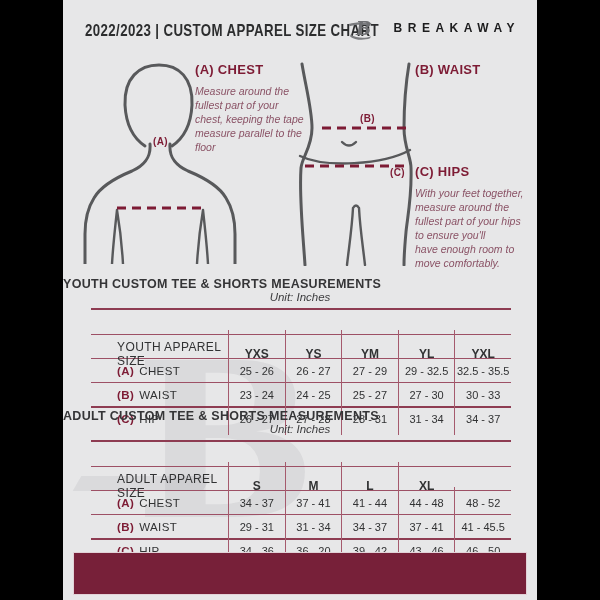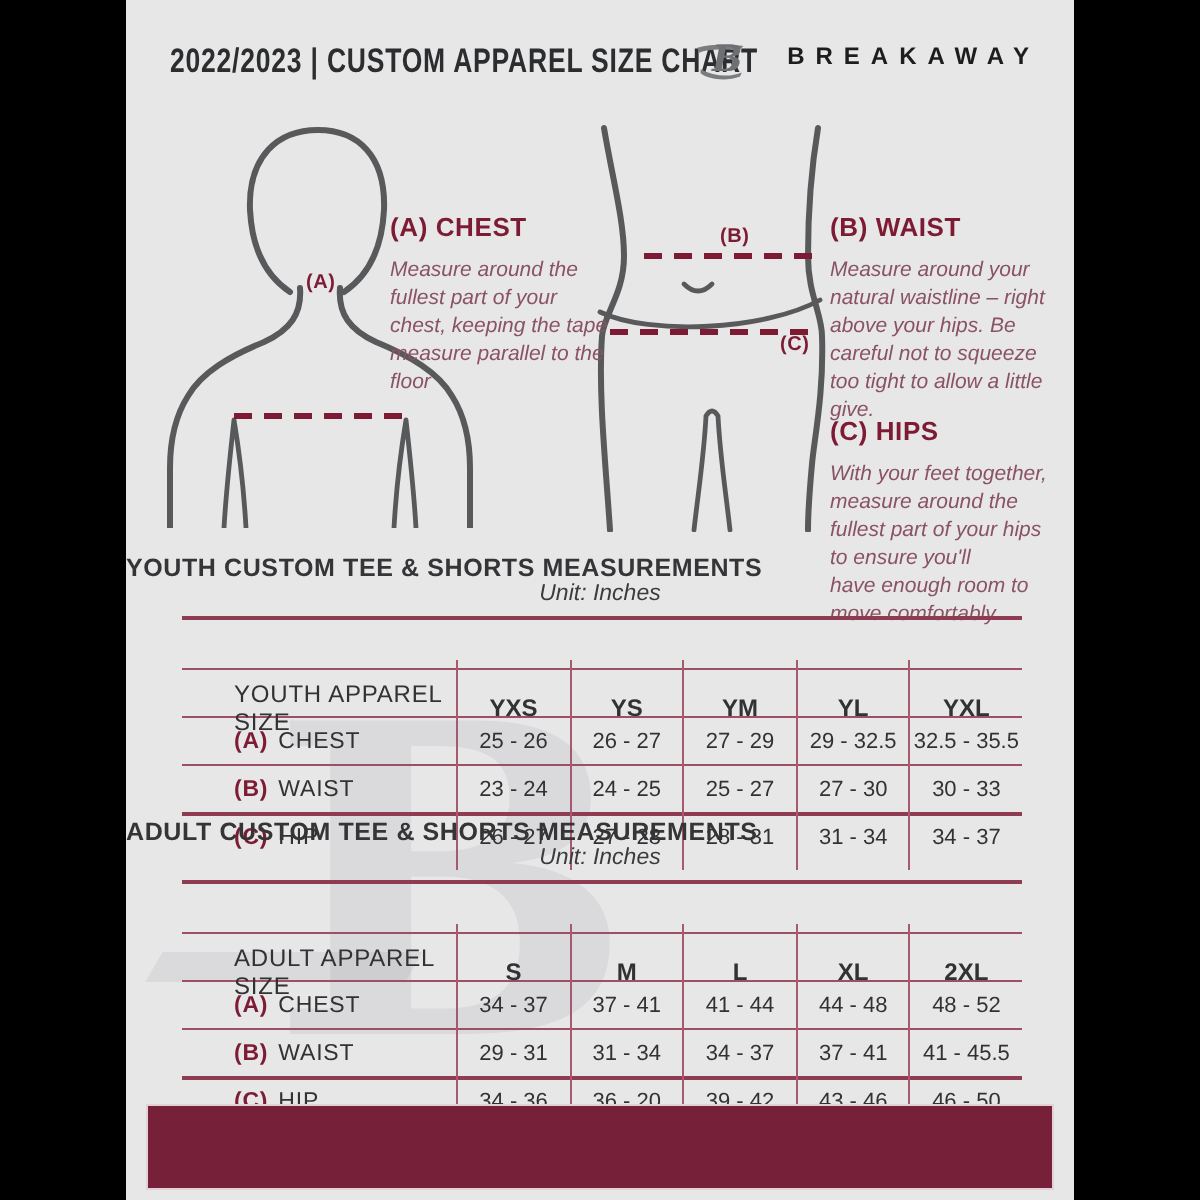--- a/index.html
+++ b/index.html
@@ -16,21 +16,21 @@
   .logo-b{font-family:"DejaVu Serif",serif;font-style:italic;font-weight:bold;font-size:22px;fill:#6f7073;}
 
   
   .diagram-svg{position:absolute;}
   .torso{left:8px;top:58px;width:168px;height:206px;}
   .lower{left:224px;top:62px;width:128px;height:204px;}
   .outline{fill:none;stroke:#58595b;stroke-width:3;stroke-linecap:round;}
   .outline-thin{fill:none;stroke:#58595b;stroke-width:2.4;stroke-linecap:round;}
   .dash{fill:none;stroke:#7d1b34;stroke-width:3;stroke-dasharray:9 6;}
   .marker{position:absolute;font-size:10px;font-weight:bold;color:#7d1b34;letter-spacing:.3px;}
-  .m-block{position:absolute;margin-top:44px;}
+  .m-block{position:absolute;}
   .m-heading{font-size:13px;font-weight:bold;color:#7d1b34;letter-spacing:.3px;margin:0 0 7px 0;}
   .m-desc{font-size:10.5px;font-style:italic;color:#8a5265;line-height:1.34;margin:0;white-space:pre-line;}
 
   
   .sec-title{position:absolute;left:0;right:0;text-align:left;font-size:12.5px;font-weight:bold;
              color:#353537;letter-spacing:.3px;}
   .unit{position:absolute;left:0;right:0;text-align:center;font-size:11.5px;font-style:italic;color:#3c3c3e;}
 
   
   .s-table{position:absolute;left:28px;width:420px;border-top:2px solid #8e3c52;border-bottom:2px solid #8e3c52;}
@@ -103,21 +103,20 @@
     </svg>
     <span class="marker" style="left:297px;top:113px;">(B)</span>
     <span class="marker" style="left:327px;top:167px;">(C)</span>
 
     <div class="m-block" style="left:132px;top:62px;width:110px;">
       <p class="m-heading">(A) CHEST</p>
       <p class="m-desc">Measure around the fullest part of your chest, keeping the tape measure parallel to the floor</p>
     </div>
     <div class="m-block" style="left:352px;top:62px;width:114px;">
       <p class="m-heading">(B) WAIST</p>
-      <p class="m-desc">Measure around your natural waistline – right above your hips. Be careful not to squeeze too tight to allow a little give.</p>
     </div>
     <div class="m-block" style="left:352px;top:164px;width:116px;">
       <p class="m-heading">(C) HIPS</p>
       <p class="m-desc">With your feet together, measure around the fullest part of your hips to ensure you'll
 have enough room to move comfortably.</p>
     </div>
 
     <div class="sec-title youth-title">YOUTH CUSTOM TEE &amp; SHORTS MEASUREMENTS</div>
     <div class="unit youth-unit">Unit: Inches</div>
     <div class="s-table youth-table">
@@ -166,21 +165,20 @@
 
     <div class="sec-title adult-title">ADULT CUSTOM TEE &amp; SHORTS MEASUREMENTS</div>
     <div class="unit adult-unit">Unit: Inches</div>
     <div class="s-table adult-table">
       <div class="t-row t-head">
         <div class="t-cell">ADULT APPAREL SIZE</div>
         <div class="t-cell">S</div>
         <div class="t-cell">M</div>
         <div class="t-cell">L</div>
         <div class="t-cell">XL</div>
-        <div class="t-cell">2XL</div>
       </div>
       <div class="t-row">
         <div class="t-cell">
             <span class="pfx">(A)</span>
             <span>CHEST</span>
           </div>
         <div class="t-cell">34 - 37</div>
         <div class="t-cell">37 - 41</div>
         <div class="t-cell">41 - 44</div>
         <div class="t-cell">44 - 48</div>

